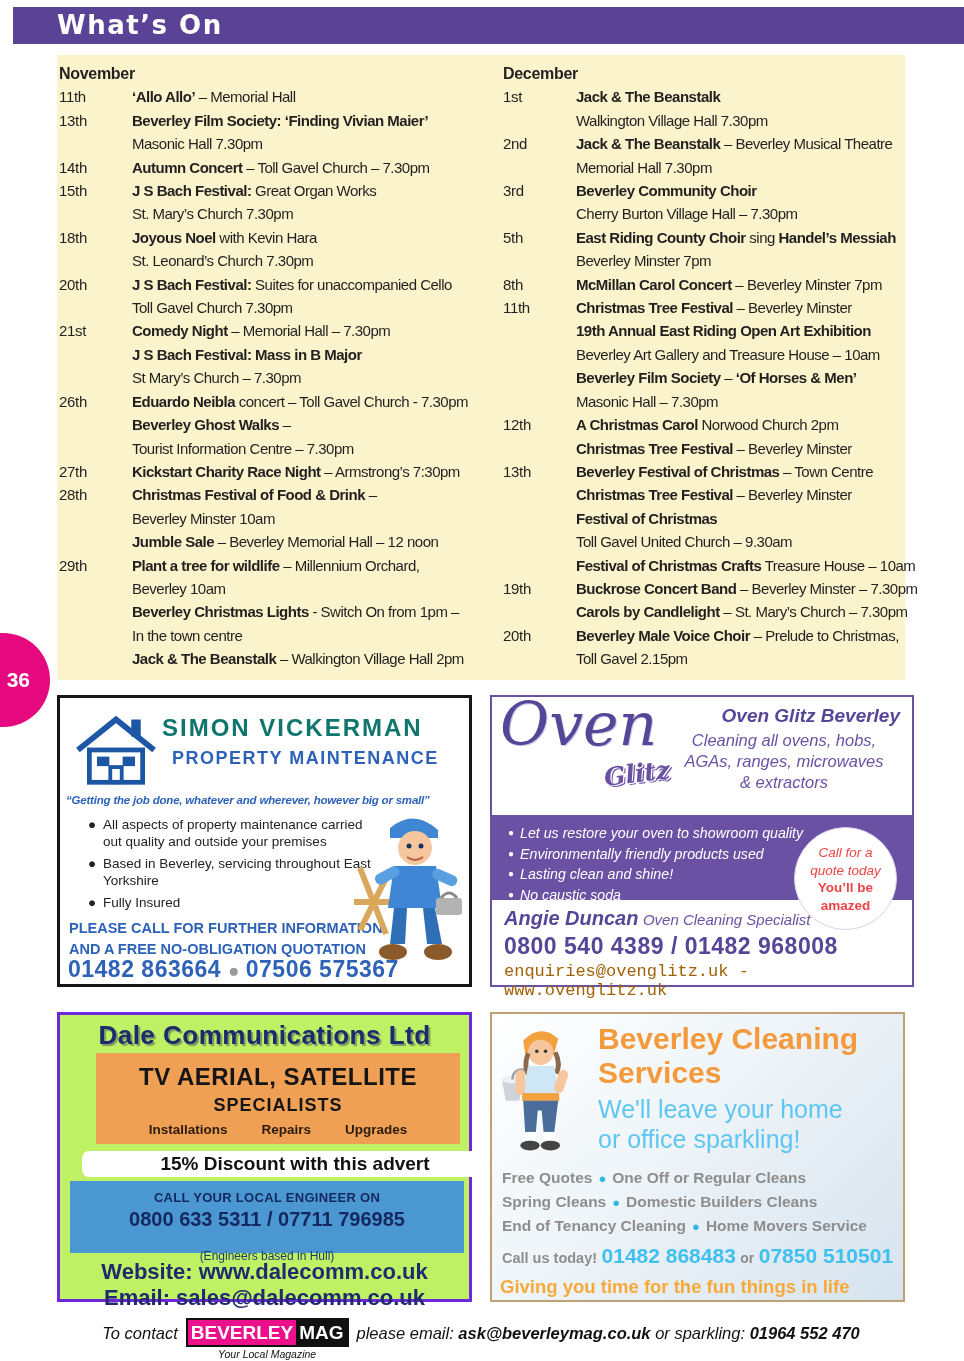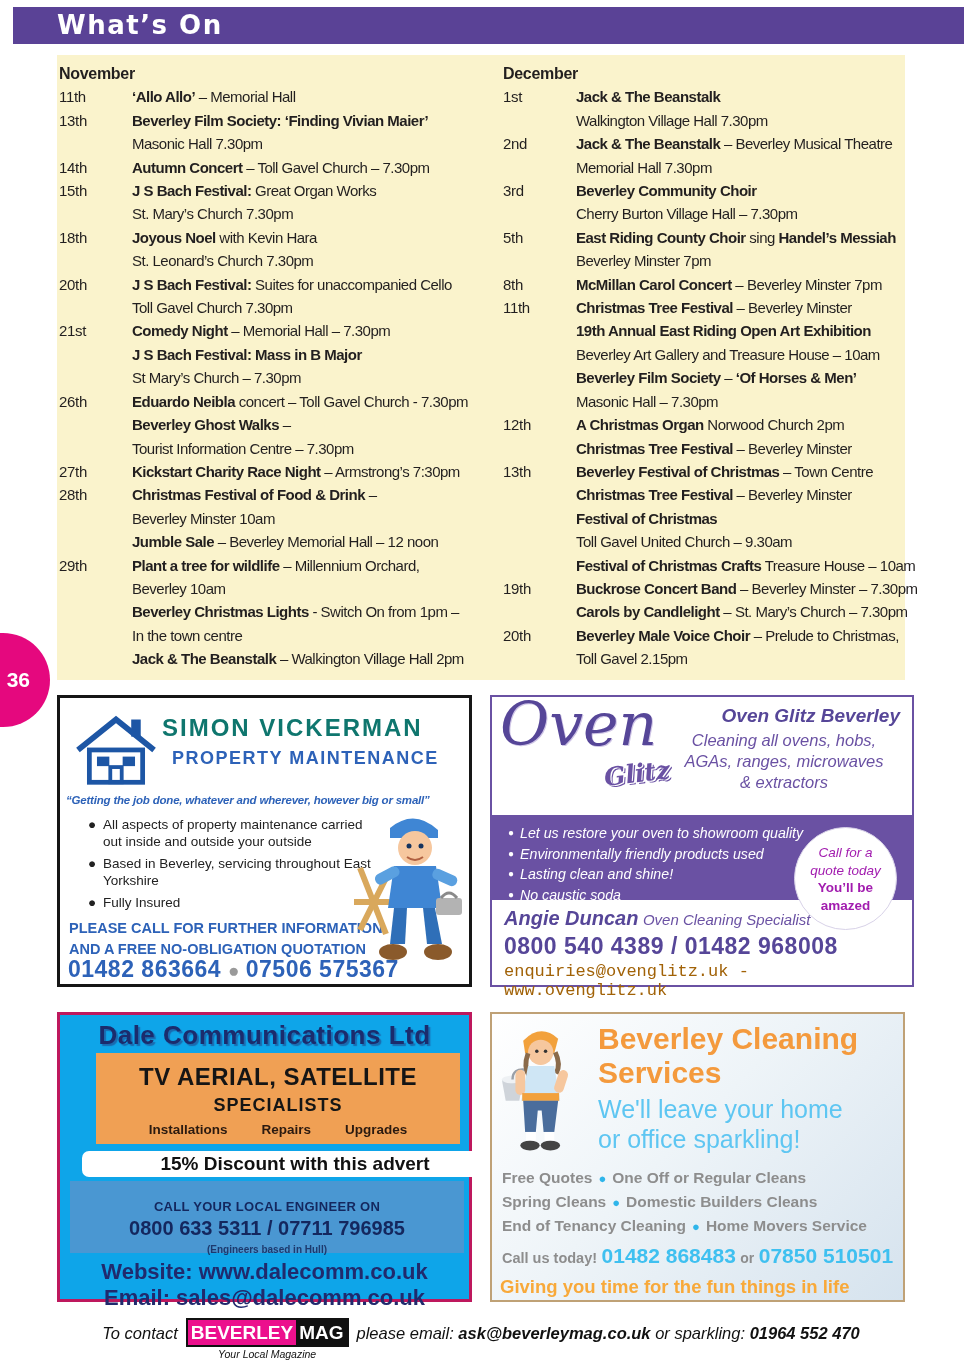--- a/index.html
+++ b/index.html
@@ -56,43 +56,43 @@
         text-shadow:1px 1px 0 #fff,2px 2px 0 #6a51a3;}
   .og-title{position:absolute;right:12px;top:8px;font-size:19px;font-weight:bold;font-style:italic;color:#564698;}
   .og-desc{position:absolute;right:8px;top:33px;width:240px;font-size:16.5px;font-style:italic;
         color:#6a51a3;text-align:center;line-height:21px;}
   .og-band{position:absolute;left:0;right:0;top:118px;height:85px;background:#6a51a3;}
   .og-bullets{position:absolute;left:16px;top:8px;}
   .og-bullet{font-size:14.2px;font-style:italic;color:#fff;line-height:19.5px;white-space:nowrap;}
   .og-bullet .dot{font-size:10px;margin-right:6px;vertical-align:2px;}
   .og-badge{position:absolute;left:302px;top:130px;width:103px;height:103px;border-radius:50%;
         background:#fff;border:1px solid #d8d2e8;text-align:center;padding-top:16px;box-sizing:border-box;}
-  .og-badge div{font-size:13.5px;line-height:17.5px;color:#a21caf;font-style:italic;}
+  .og-badge div{font-size:13.5px;line-height:17.5px;color:#ef4444;font-style:italic;}
   .og-badge div.bold{font-weight:bold;font-style:normal;}
   .og-contact{position:absolute;left:12px;top:210px;white-space:nowrap;}
   .og-contact .nm{font-size:20px;font-weight:bold;font-style:italic;color:#564698;}
   .og-contact .rl{font-size:15px;font-style:italic;color:#6a51a3;}
   .og-phones{position:absolute;left:12px;top:236px;font-size:23px;font-weight:bold;color:#564698;letter-spacing:0.5px;}
   .og-email{position:absolute;left:12px;top:265px;font-size:17px;color:#a16207;font-family:Liberation Mono, monospace;}
 
   
-  #ad-dale{left:57px;top:1012px;width:415px;height:290px;background:#0ea5e9;border:3px solid #be185d;}
+  #ad-dale{left:57px;top:1012px;width:415px;height:290px;background:#bef264;border:3px solid #6d28d9;}
   .dale-title{position:absolute;left:0;right:0;top:5px;text-align:center;font-size:26px;font-weight:bold;
         color:#1b2c6d;letter-spacing:0.5px;text-shadow:2px 2px 1px rgba(45,20,90,0.4);white-space:nowrap;}
   .dale-orange{position:absolute;left:36px;top:38px;width:364px;height:91px;background:#f0a054;text-align:center;}
   .dale-svc1{font-size:24px;font-weight:bold;color:#151515;margin-top:10px;letter-spacing:0.5px;}
   .dale-svc2{font-size:18px;font-weight:bold;color:#151515;margin-top:4px;letter-spacing:1px;}
   .dale-words{display:flex;justify-content:center;gap:34px;margin-top:6px;}
   .dale-words span{font-size:13.5px;font-weight:bold;color:#2b1a10;}
   .dale-discount{position:absolute;left:22px;top:136px;width:426px;height:26px;background:#fff;
         text-align:center;font-size:19px;font-weight:bold;color:#111;line-height:26px;border-radius:7px;}
   .dale-blue{position:absolute;left:10px;top:166px;width:394px;height:72px;background:#4a97d2;text-align:center;}
-  .dale-call{font-size:13px;font-weight:bold;color:#14275e;margin-top:18px;letter-spacing:0.3px;}
+  .dale-call{font-size:13px;font-weight:bold;color:#14275e;margin-top:9px;letter-spacing:0.3px;}
   .dale-phones{font-size:20px;font-weight:bold;color:#14275e;margin-top:3px;}
-  .dale-note{font-size:10px;font-weight:bold;color:#1d3a6e;margin-top:4px;}
+  .dale-note{font-size:12px;font-weight:normal;color:#1d3a6e;margin-top:18px;}
   .dale-web{position:absolute;left:0;right:0;top:244px;text-align:center;font-size:22px;
         font-weight:bold;color:#202a6d;line-height:26px;}
 
   
   #ad-bcs{left:490px;top:1012px;width:415px;height:290px;border:2px solid #bfa176;
         background:linear-gradient(135deg,#ffffff 0%,#eef4f8 45%,#d6e3ee 100%);}
   .bcs-lady{position:absolute;left:4px;top:8px;}
   .bcs-title{position:absolute;left:106px;top:8px;font-size:30px;font-weight:bold;color:#f49a3d;line-height:34px;}
   .bcs-sub{position:absolute;left:106px;top:80px;font-size:25px;color:#5ec6f2;line-height:30px;}
   .bcs-services{position:absolute;left:10px;top:152px;}
@@ -254,21 +254,21 @@
               <div class="event-line"><span class="bseg">Christmas Tree Festival</span><span class="rseg"> – Beverley Minster</span></div>
               <div class="event-line"><span class="bseg">19th Annual East Riding Open Art Exhibition</span></div>
               <div class="event-line"><span class="rseg">Beverley Art Gallery and Treasure House – 10am</span></div>
               <div class="event-line"><span class="bseg">Beverley Film Society</span><span class="rseg"> – </span><span class="bseg">‘Of Horses &amp; Men’</span></div>
               <div class="event-line"><span class="rseg">Masonic Hall – 7.30pm</span></div>
             </div>
           </div>
           <div class="event-row">
             <span class="event-date">12th</span>
             <div class="event-lines">
-              <div class="event-line"><span class="bseg">A Christmas Organ</span><span class="rseg"> Norwood Church 2pm</span></div>
+              <div class="event-line"><span class="bseg">A Christmas Carol</span><span class="rseg"> Norwood Church 2pm</span></div>
               <div class="event-line"><span class="bseg">Christmas Tree Festival</span><span class="rseg"> – Beverley Minster</span></div>
             </div>
           </div>
           <div class="event-row">
             <span class="event-date">13th</span>
             <div class="event-lines">
               <div class="event-line"><span class="bseg">Beverley Festival of Christmas</span><span class="rseg"> – Town Centre</span></div>
               <div class="event-line"><span class="bseg">Christmas Tree Festival</span><span class="rseg"> – Beverley Minster</span></div>
               <div class="event-line"><span class="bseg">Festival of Christmas</span></div>
               <div class="event-line"><span class="rseg">Toll Gavel United Church – 9.30am</span></div>
@@ -303,21 +303,21 @@
       <path d="M6 42 L46 10 L86 42" fill="none" stroke="#1d56a5" stroke-width="6"></path>
       <rect x="18" y="42" width="56" height="34" fill="#fff" stroke="#1d56a5" stroke-width="5"></rect>
       <rect x="26" y="49" width="13" height="10" fill="#1d56a5"></rect>
       <rect x="53" y="49" width="13" height="10" fill="#1d56a5"></rect>
       <rect x="40" y="60" width="12" height="16" fill="none" stroke="#1d56a5" stroke-width="4"></rect>
     </svg>
     <div class="sv-name">SIMON VICKERMAN</div>
     <div class="sv-sub">PROPERTY MAINTENANCE</div>
     <div class="sv-tagline">“Getting the job done, whatever and wherever, however big or small”</div>
     <ul class="sv-bullets" id="sv-bullets">
-        <li><span class="dot">●</span><span>All aspects of property maintenance carried out inside and outside your outside</span></li>
+        <li><span class="dot">●</span><span>All aspects of property maintenance carried out quality and outside your premises</span></li>
         <li><span class="dot">●</span><span>Based in Beverley, servicing throughout East Yorkshire</span></li>
         <li><span class="dot">●</span><span>Fully Insured</span></li>
       </ul>
     <div class="sv-call">
       <div>PLEASE CALL FOR FURTHER INFORMATION</div>
       <div>AND A FREE NO-OBLIGATION QUOTATION</div>
     </div>
     <div class="sv-phones">
       <span>01482 863664</span>
       <span class="sep"> ● </span>

